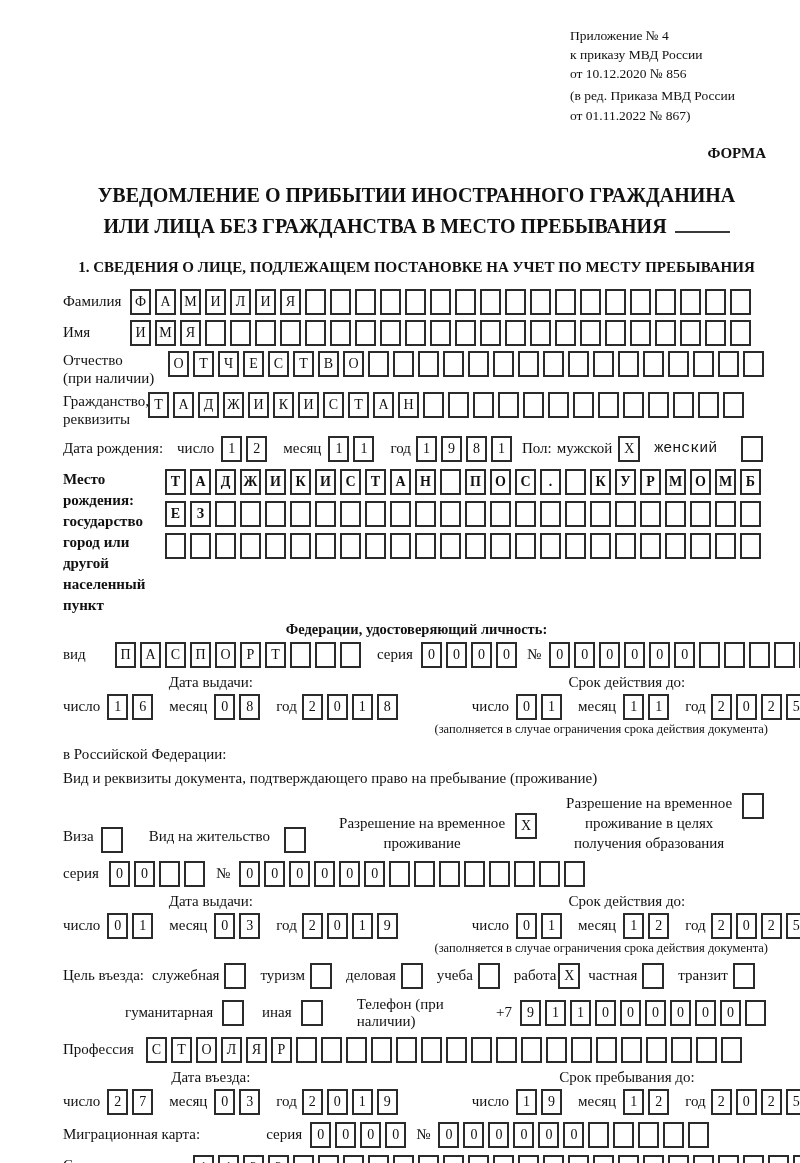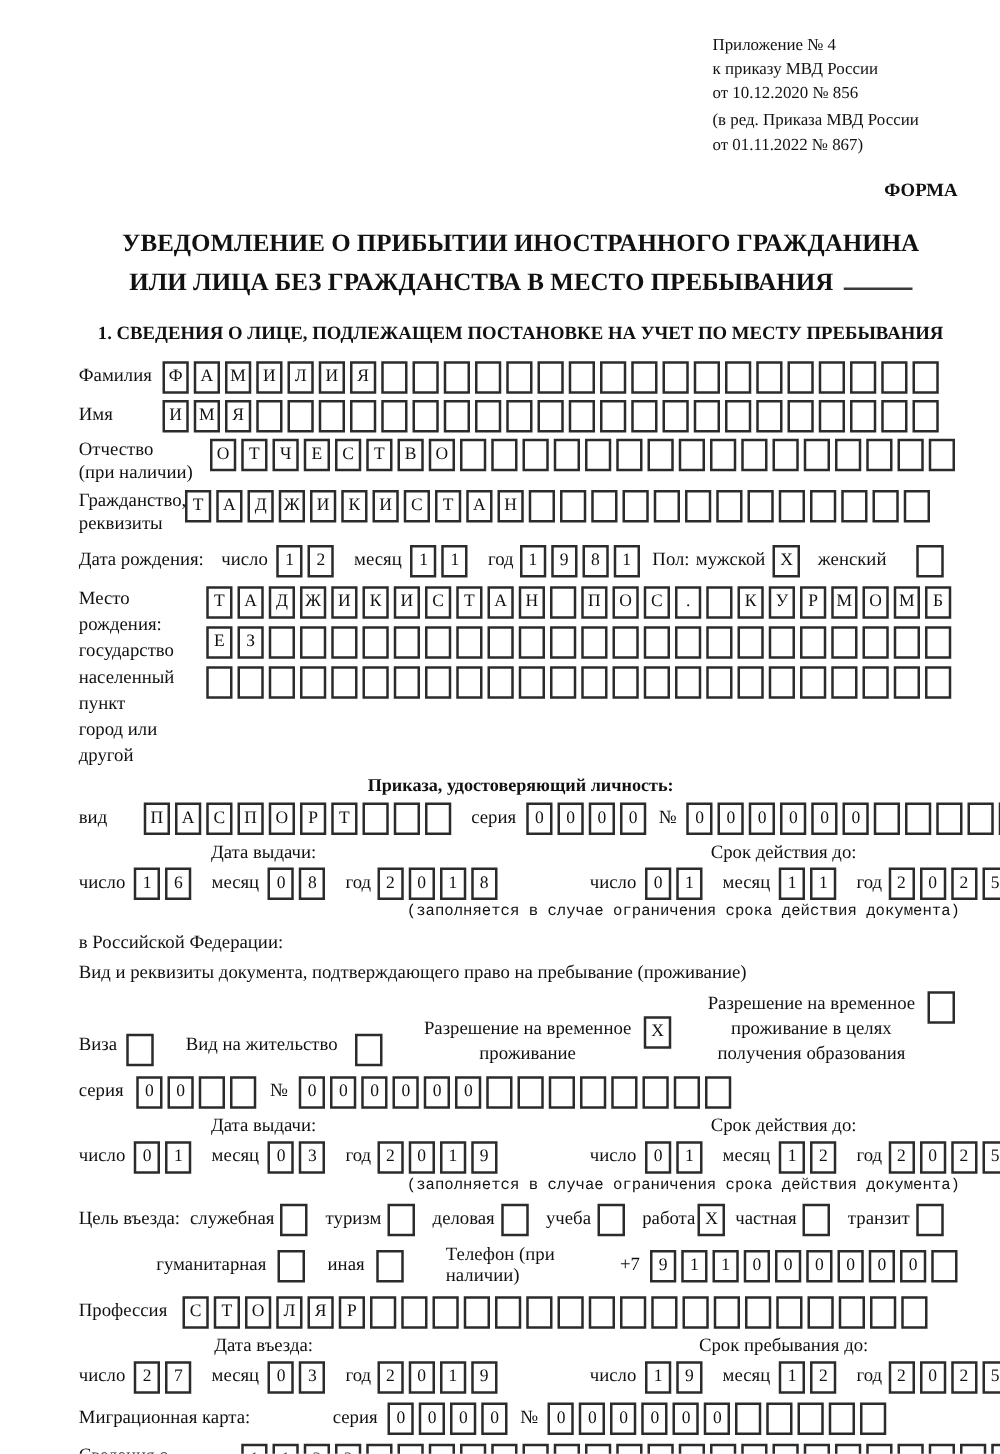--- a/index.html
+++ b/index.html
@@ -50,21 +50,21 @@
   
   .duo { margin: 2px 0 7px 0; }
   .duo-heads { display: flex; line-height: 19px; }
   .duo-head-left { width: 310px; text-align: center; }
   .duo-head-right { margin-left: 125px; width: 300px; text-align: center; }
   .duo-fields { display: flex; align-items: center; margin-top: 2px; }
   .dgroup { display: flex; align-items: center; }
   .dgroup.rgt { margin-left: 70px; }
   .dlabel { margin: 0 7px 0 12px; }
   .dlabel.first { margin-left: 0; }
-  .duo-note { text-align: right; font-size: 12.5px; margin-top: 2px; padding-right: 2px; line-height: 15px; font-family: Liberation Mono, monospace; }
+  .duo-note { text-align: right; font-size: 12.5px; margin-top: 2px; padding-right: 2px; line-height: 15px; }
 
   .center-bold { text-align: center; font-weight: bold; font-size: 14.5px; margin: 3px 0 4px 0; }
   .intro { line-height: 21px; margin-bottom: 3px; }
 
   
   .opt-row { display: flex; align-items: flex-end; margin: 4px 0 8px 0; }
   .opt { display: flex; align-items: flex-start; }
   .opt .olabel { margin-right: 7px; line-height: 19px; }
   .opt .cb-lines { display: flex; flex-direction: column; text-align: center; width: 172px; line-height: 20px; margin-right: 7px; font-family: Liberation Serif, serif; }
   .gap22 { margin-left: 22px; }
@@ -252,32 +252,32 @@
         <span class="cell">1</span>
         <span class="cell">9</span>
         <span class="cell">8</span>
         <span class="cell">1</span>
       </span>
     <span style="margin-left:6px;">Пол:</span>
     <span style="margin-left:5px;margin-right:6px;">мужской</span>
     <span class="cells cbox">
         <span class="cell">X</span>
       </span>
-    <span style="margin-left:10px;margin-right:24px;">женский</span>
-    <span class="cells cbox">
-        <span class="cell"></span>
-      </span>
-  </div>
-
-  <div class="frow align-top" style="margin-top:7px;">
+    <span style="margin-left:10px;margin-right:24px;font-family:Liberation Mono, monospace;">женский</span>
+    <span class="cells cbox">
+        <span class="cell"></span>
+      </span>
+  </div>
+
+  <div class="frow align-top" style="margin-top:7px;font-weight:bold;">
     <span class="flabel w102 stack">
       <span>Место рождения:</span>
       <span>государство</span>
+      <span>город или другой</span>
       <span>населенный пункт</span>
-      <span>город или другой</span>
     </span>
     <span class="rep-right">
       <span class="cells rowgap">
           <span class="cell">Т</span>
           <span class="cell">А</span>
           <span class="cell">Д</span>
           <span class="cell">Ж</span>
           <span class="cell">И</span>
           <span class="cell">К</span>
           <span class="cell">И</span>
@@ -347,21 +347,21 @@
           <span class="cell"></span>
           <span class="cell"></span>
           <span class="cell"></span>
           <span class="cell"></span>
           <span class="cell"></span>
           <span class="cell"></span>
         </span>
     </span>
   </div>
 
-  <div class="center-bold">Приказа, удостоверяющий личность:</div>
+  <div class="center-bold">Федерации, удостоверяющий личность:</div>
 
   <div class="frow">
     <span class="flabel w52">вид</span>
     <span class="cells">
         <span class="cell">П</span>
         <span class="cell">А</span>
         <span class="cell">С</span>
         <span class="cell">П</span>
         <span class="cell">О</span>
         <span class="cell">Р</span>

